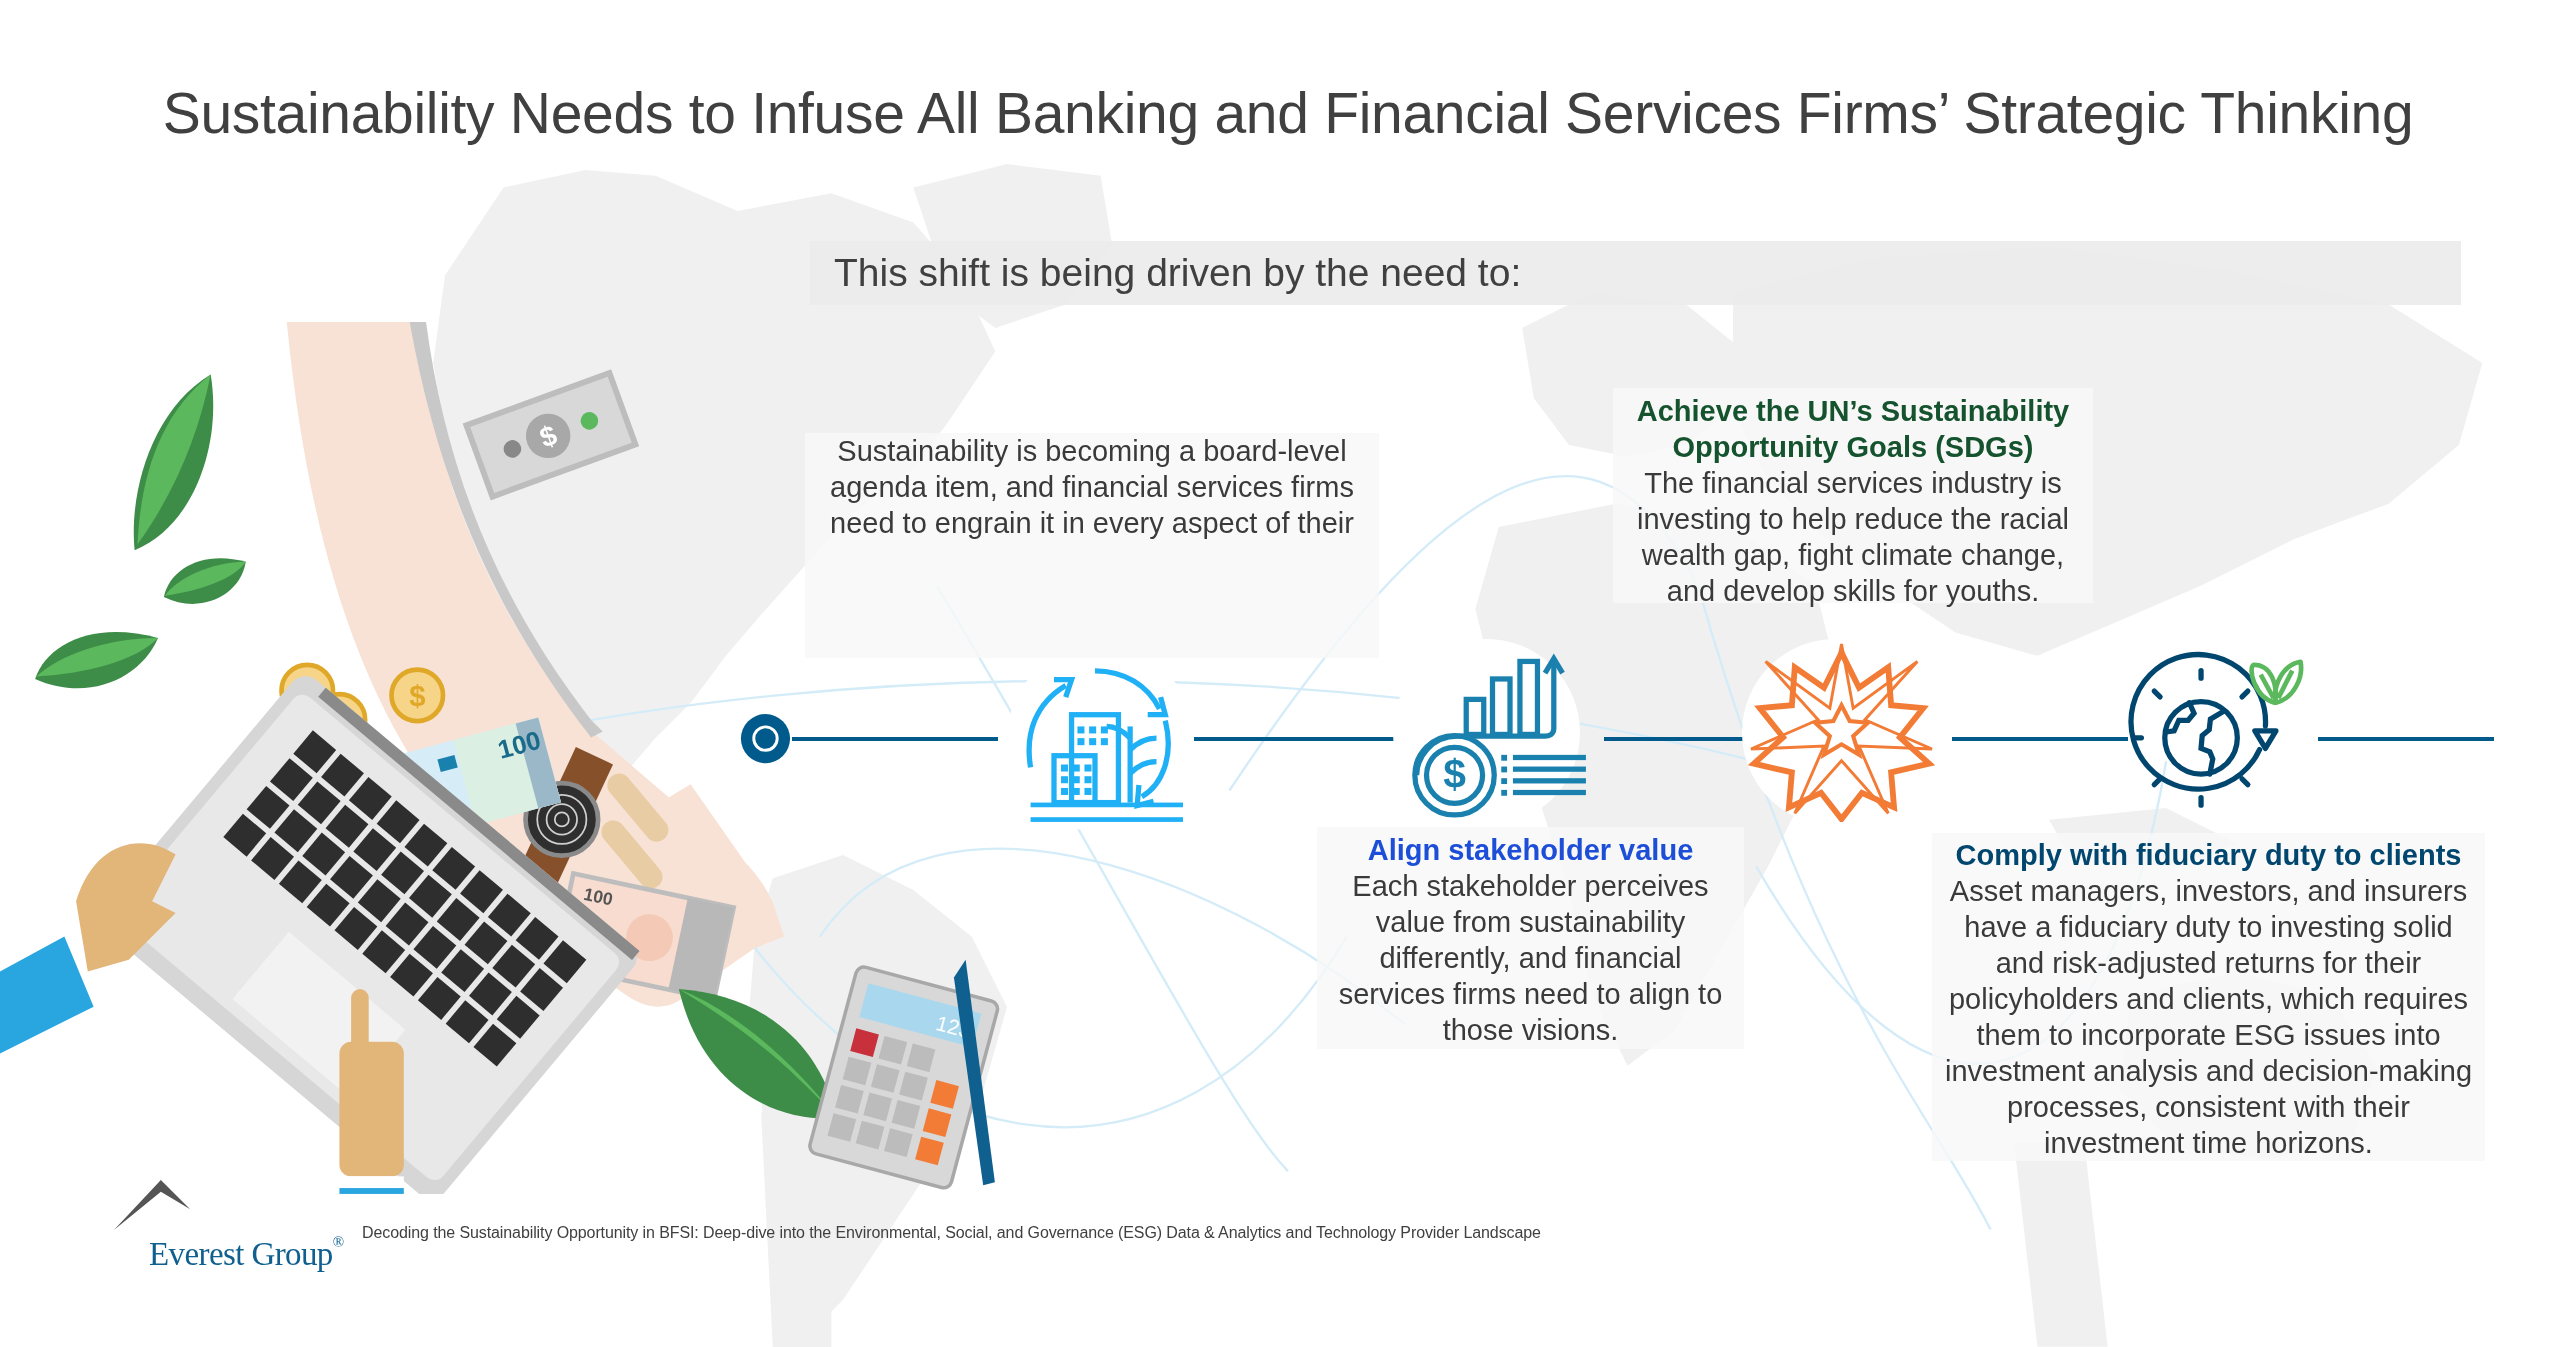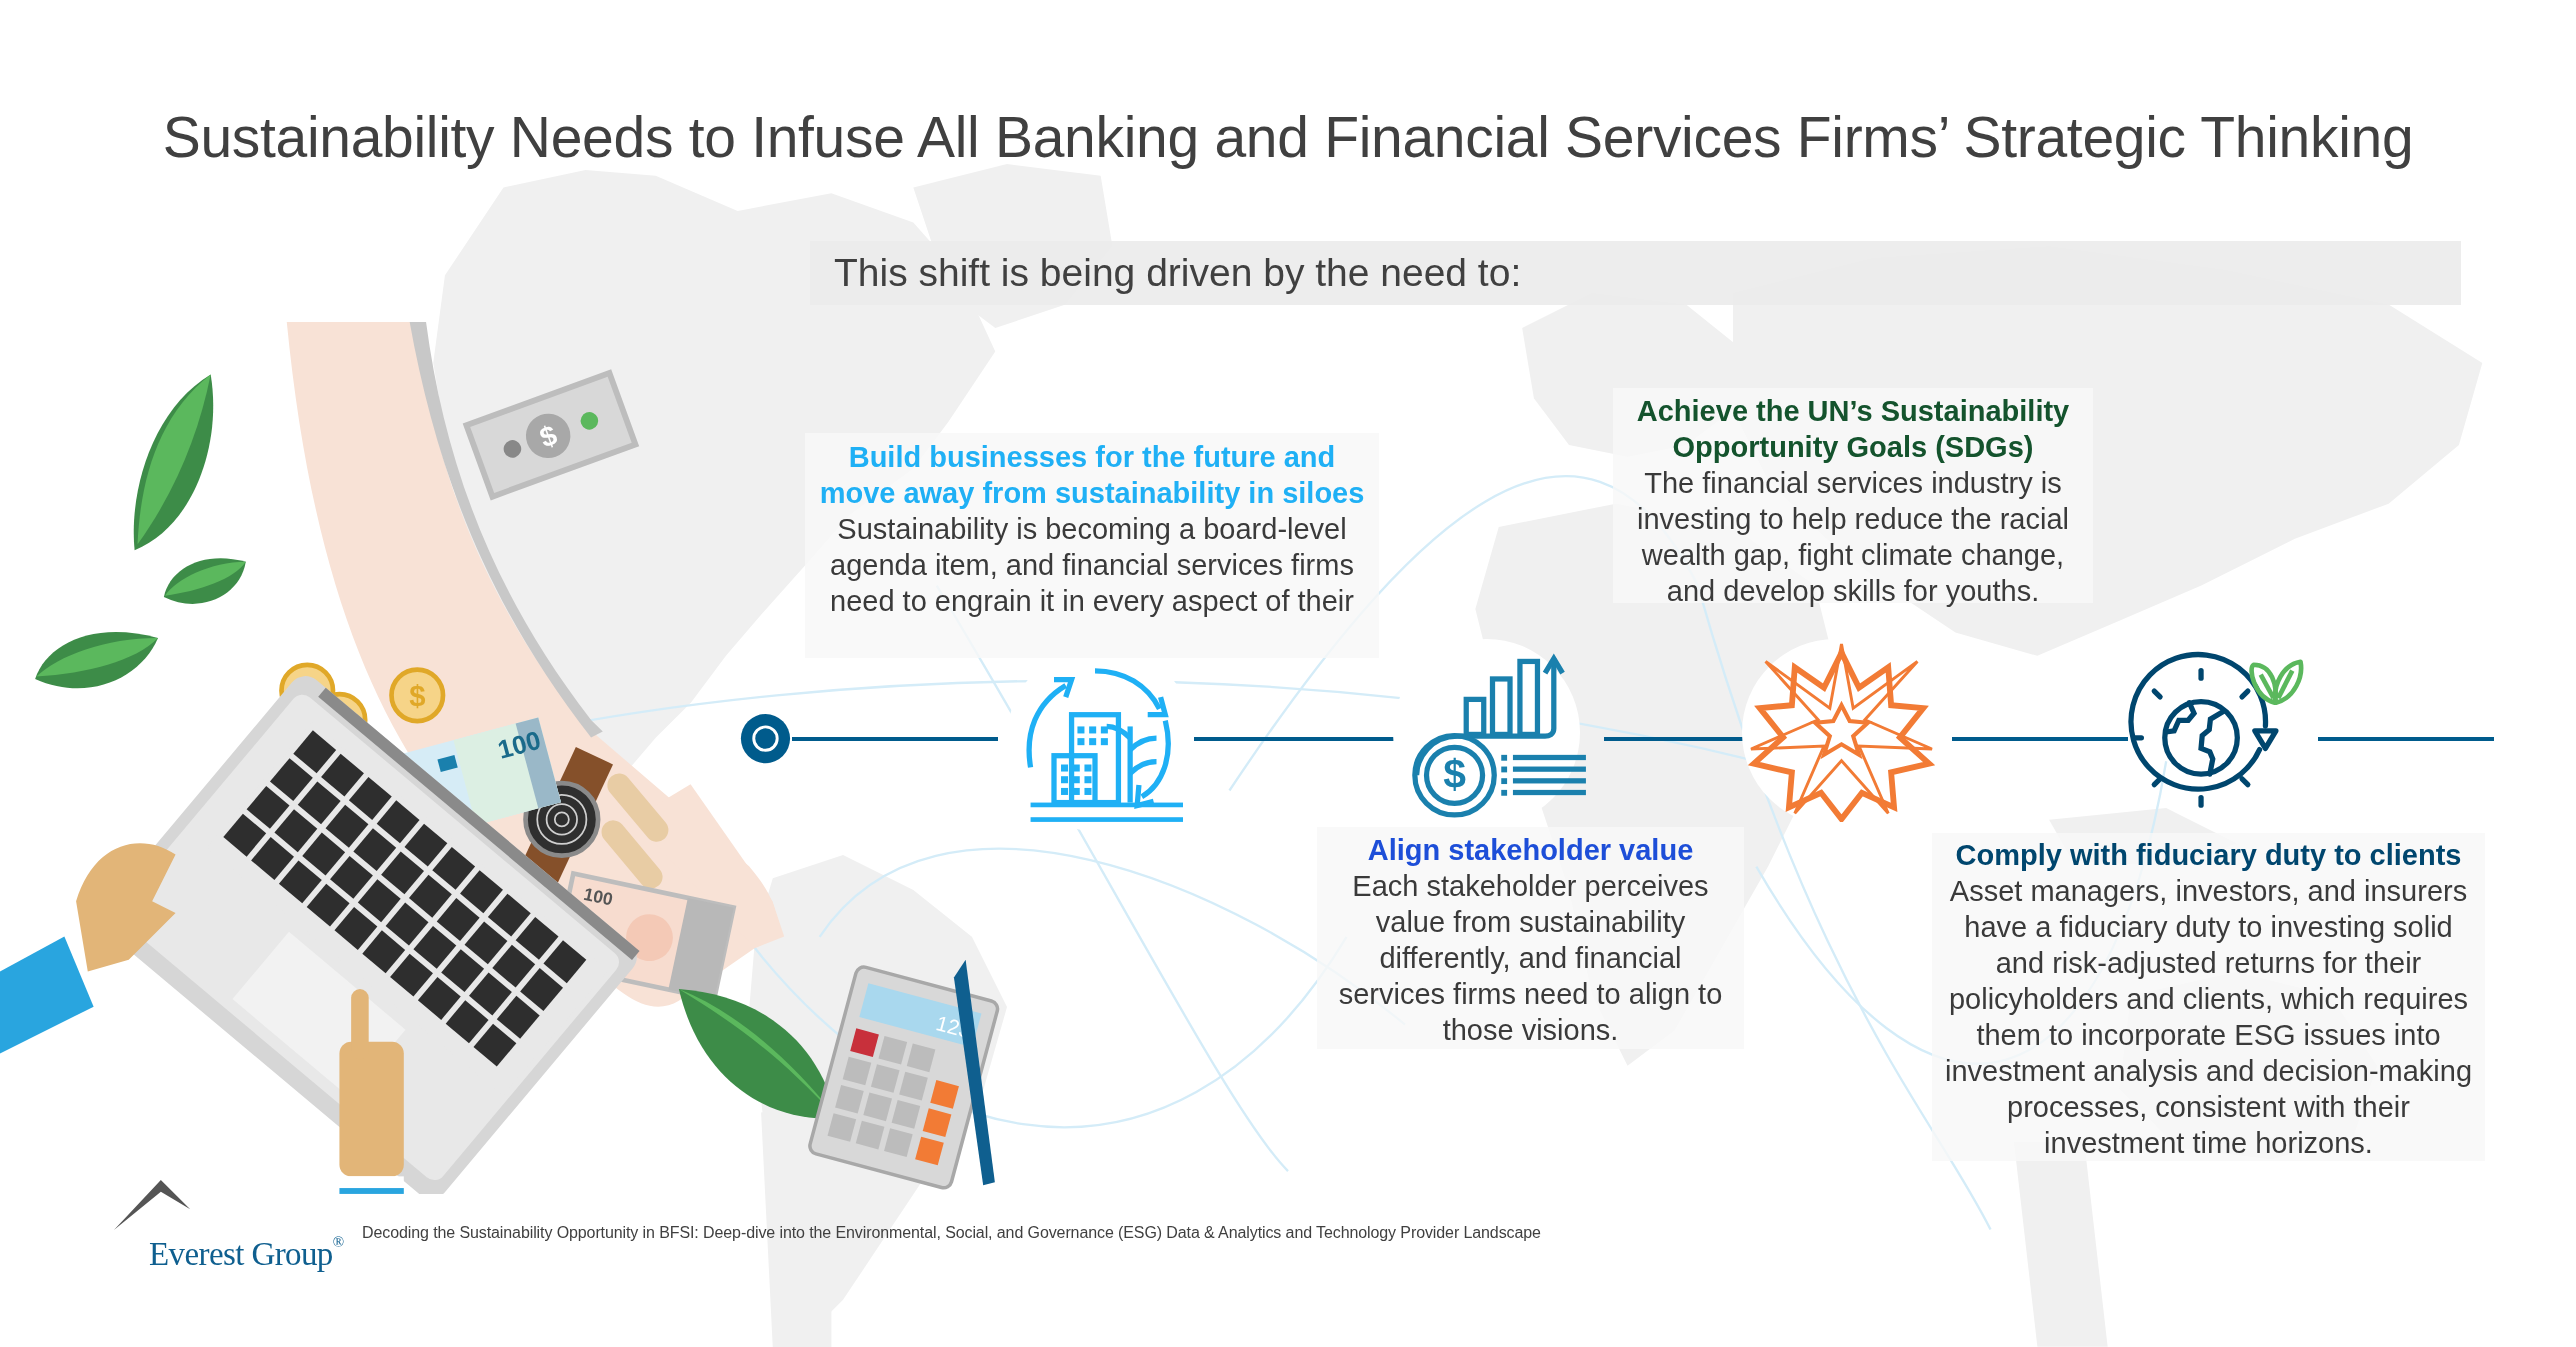--- a/index.html
+++ b/index.html
@@ -1,20 +1,20 @@
 <!DOCTYPE html>
 <html style="font-size:9.4px"><head>
 <meta charset="utf-8">
 <style>
   html, body { margin:0; padding:0; background:#ffffff; }
   body { width:2576px; height:1348px; position:relative; overflow:hidden;
          font-family:"Liberation Sans", sans-serif; color:#404040; }
   .abs { position:absolute; }
   #map-bg { position:absolute; left:0; top:0; width:2576px; height:1348px; }
-  .title { left:0; top:104px; width:2576px; text-align:center; font-size:57px; color:#404040; letter-spacing:-0.3px; }
+  .title { left:0; top:80px; width:2576px; text-align:center; font-size:57px; color:#404040; letter-spacing:-0.3px; }
   .banner { left:810px; top:241px; width:1651px; height:64px; background:#ebebeb; opacity:0.92; }
   .banner-text { left:834px; top:251px; font-size:39px; color:#404040; }
   .connector { height:3.5px; background:#005B8C; top:737px; }
   .icon-circle { width:187px; height:187px; border-radius:50%; background:#ffffff; }
   .card { text-align:center; background:rgba(248,248,248,0.82); }
   .card .head { font-weight:bold; font-size:29px; line-height:36px; }
   .card .body { font-size:29px; line-height:36px; color:#3a3a3a; }
   .footer-brand { left:149px; top:1212px; font-size:33px; color:#0f5f8f; font-family:Liberation Serif, serif; letter-spacing:-0.6px;margin-top:24px; }
   .footer-brand sup { font-size:15px; vertical-align:top; position:relative; top:-2.3px; color:#0f5f8f; }
   .footer-text { left:362px; top:1224px; font-size:16px; color:#404040; letter-spacing:-0.1px; }
@@ -304,24 +304,20 @@
   </g>
   <g fill="none" stroke="#5BB85D" stroke-width="8" stroke-linejoin="round">
     <path d="M256 100 C 220 90, 210 40, 220 35 C 250 35, 262 70, 256 100 Z"></path>
     <path d="M258 100 C 290 92, 305 55, 300 30 C 270 35, 252 70, 258 100 Z"></path>
     <line x1="232" y1="52" x2="254" y2="92"></line>
     <line x1="286" y1="45" x2="262" y2="92"></line>
   </g>
 </svg>
 
 <div class="abs card" style="left:805px;top:433px;width:574px;height:225px;">
-  <div class="head" style="color:#1FB0F5;padding-top:5.9px;">
-    <div>Build businesses for the future and</div>
-    <div>move away from sustainability in siloes</div>
-  </div>
   <div class="body">
     <div>Sustainability is becoming a board-level</div>
     <div>agenda item, and financial services firms</div>
     <div>need to engrain it in every aspect of their</div>
   </div>
 </div>
 
 <div class="abs card" style="left:1613px;top:388px;width:480px;height:215px;">
   <div class="head" style="color:#14532d;padding-top:4.7px;">
     <div>Achieve the UN’s Sustainability</div>

